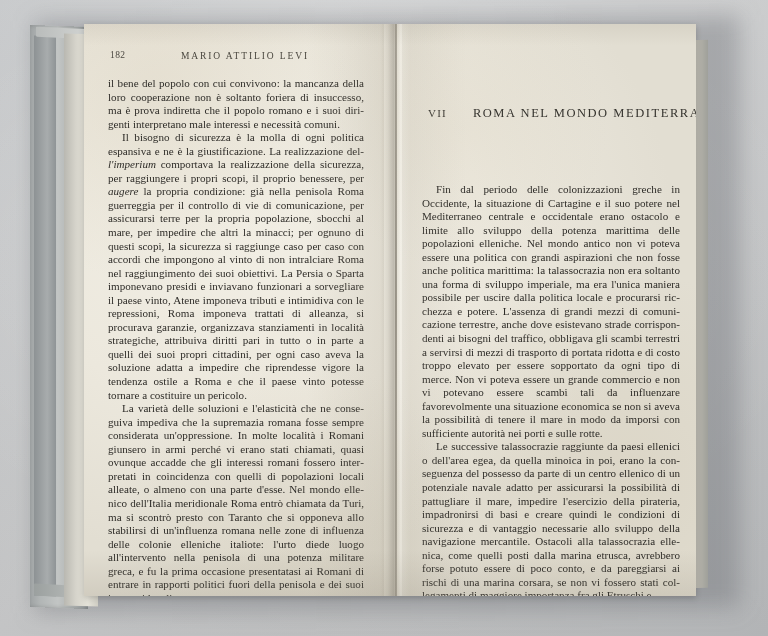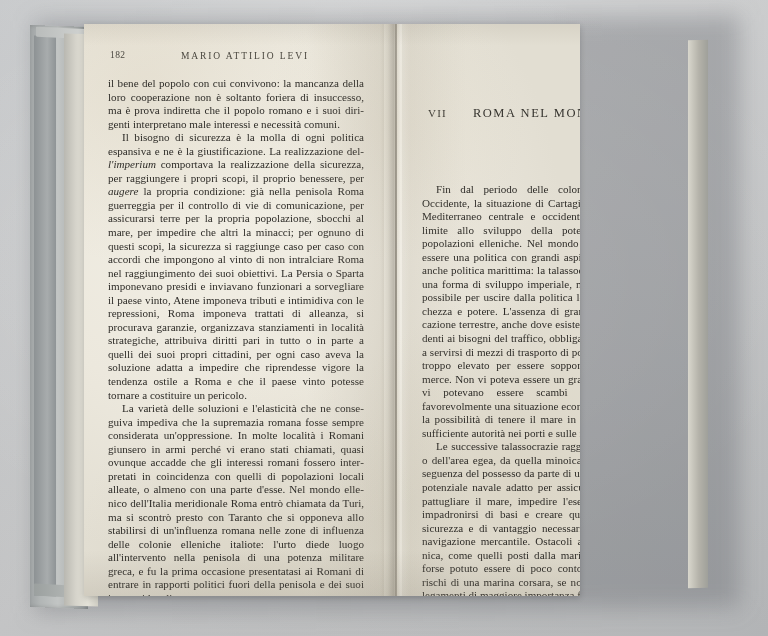--- a/index.html
+++ b/index.html
@@ -76,21 +76,21 @@
     position: absolute;
     left: 688px; top: 40px;
     width: 20px; height: 548px;
     background: linear-gradient(90deg,#d9d7cd 0%, #b4b2a9 55%, #9fa09a 100%);
     transform: skewY(-1.0deg);
   }
   
   #spread {
     position: absolute;
     left: 84px; top: 24px;
-    width: 496px; height: 572px;
+    width: 612px; height: 572px;
     background:
       radial-gradient(ellipse 70% 60% at 26% 34%, #f2efe5 0%, #ece8dd 55%, #e2ded2 100%);
     box-shadow: 0 2px 6px rgba(0,0,0,0.18);
     overflow: hidden;
   }
   
   #paper-grain {
     position: absolute; inset: 0;
     background:
       radial-gradient(circle at 12% 12%, rgba(210,200,178,0.30) 0%, rgba(210,200,178,0) 26%),

